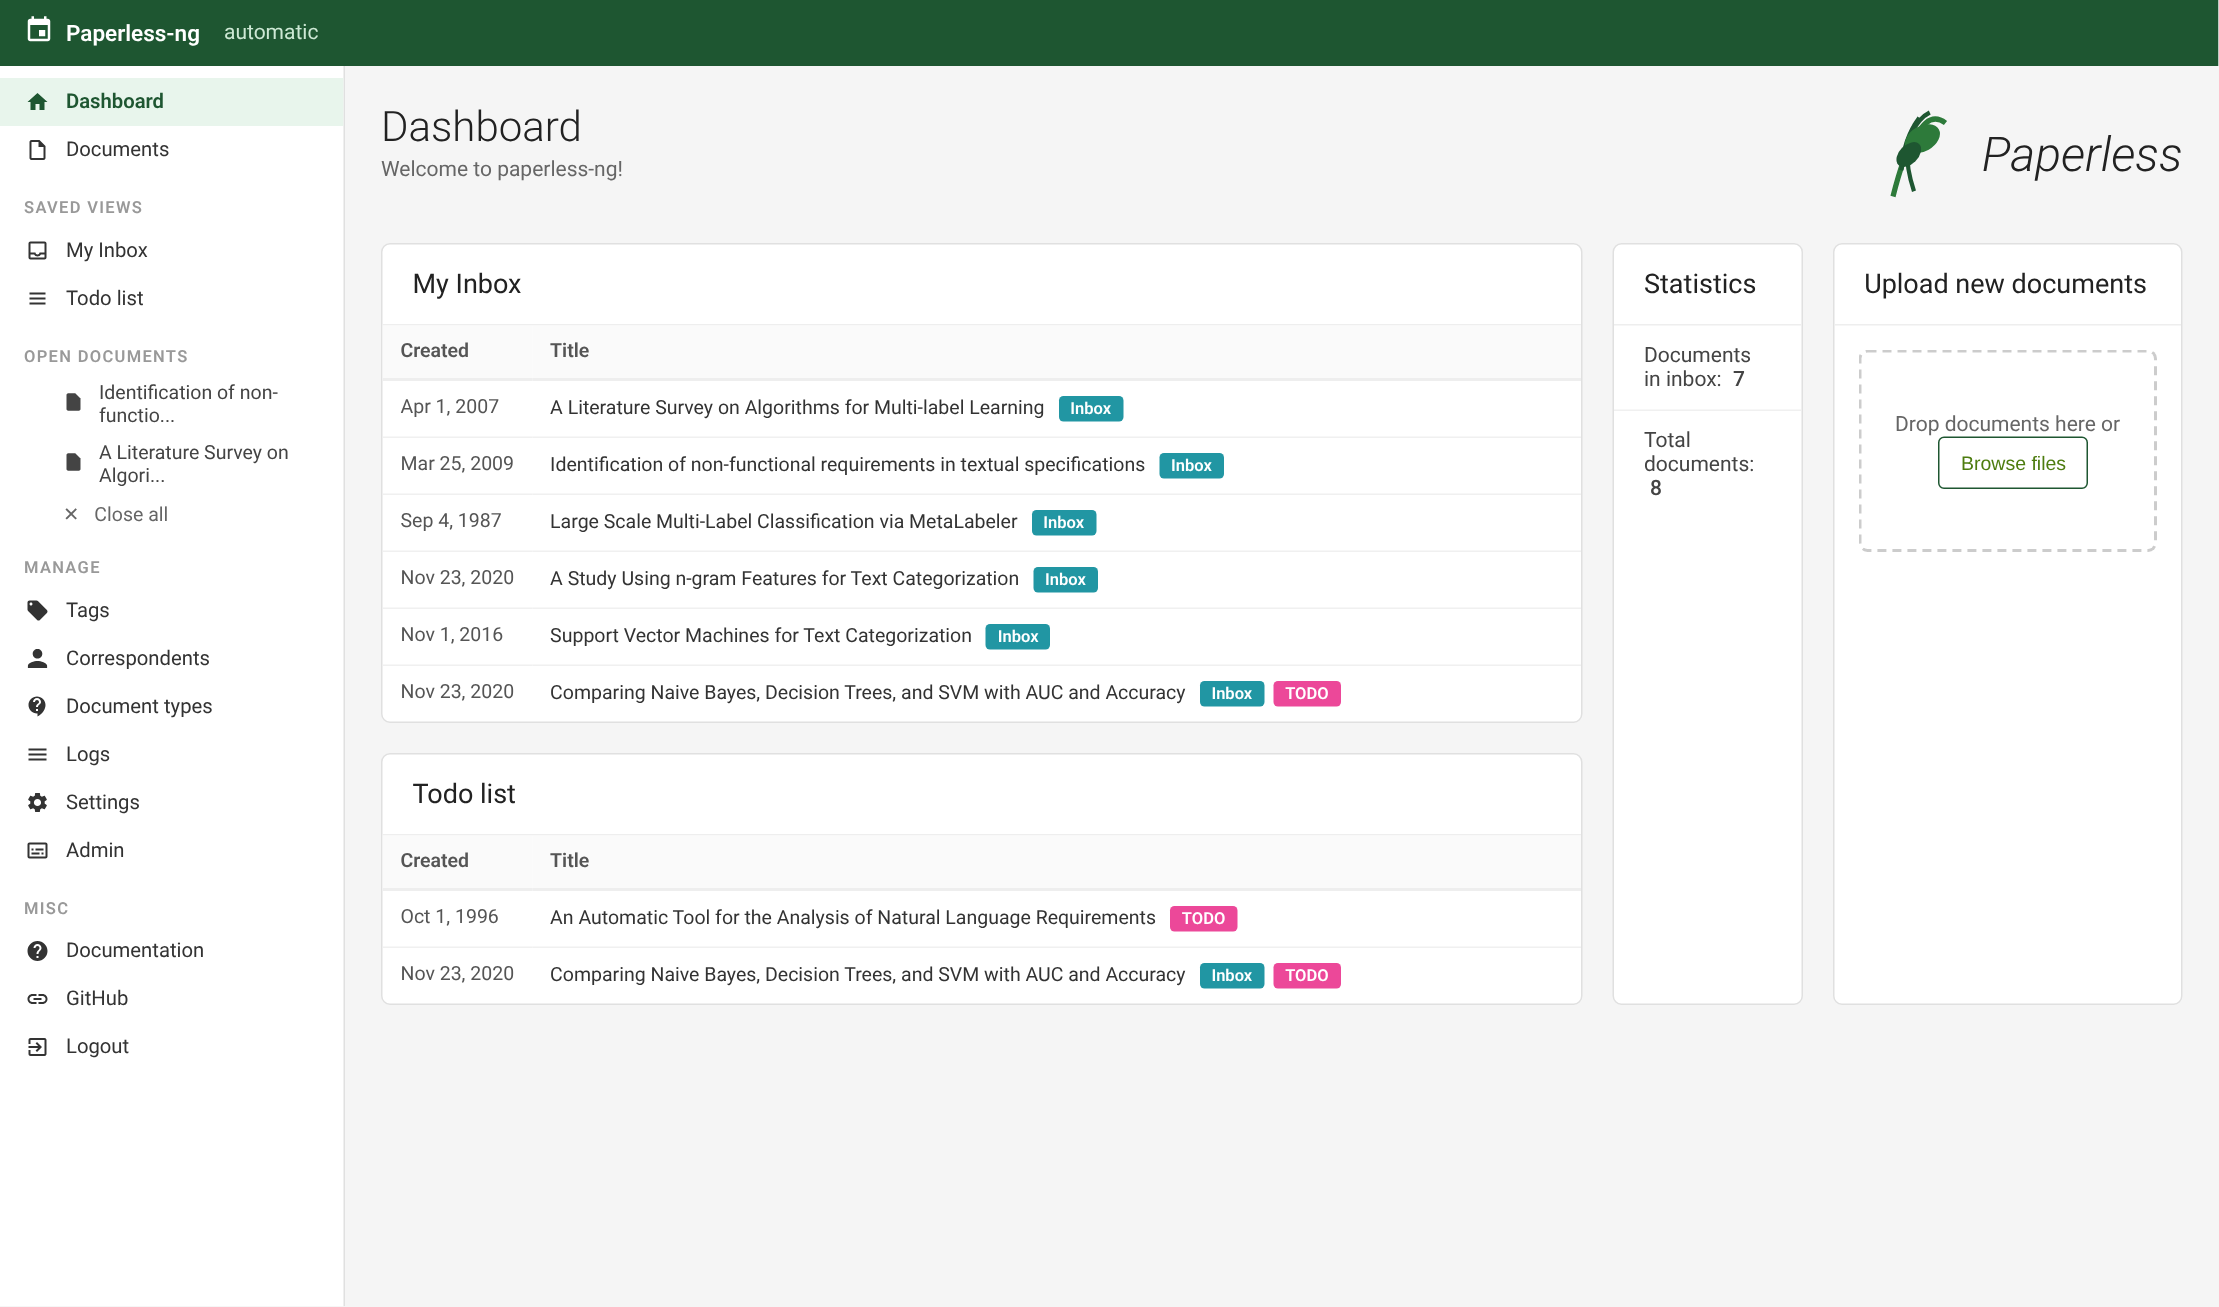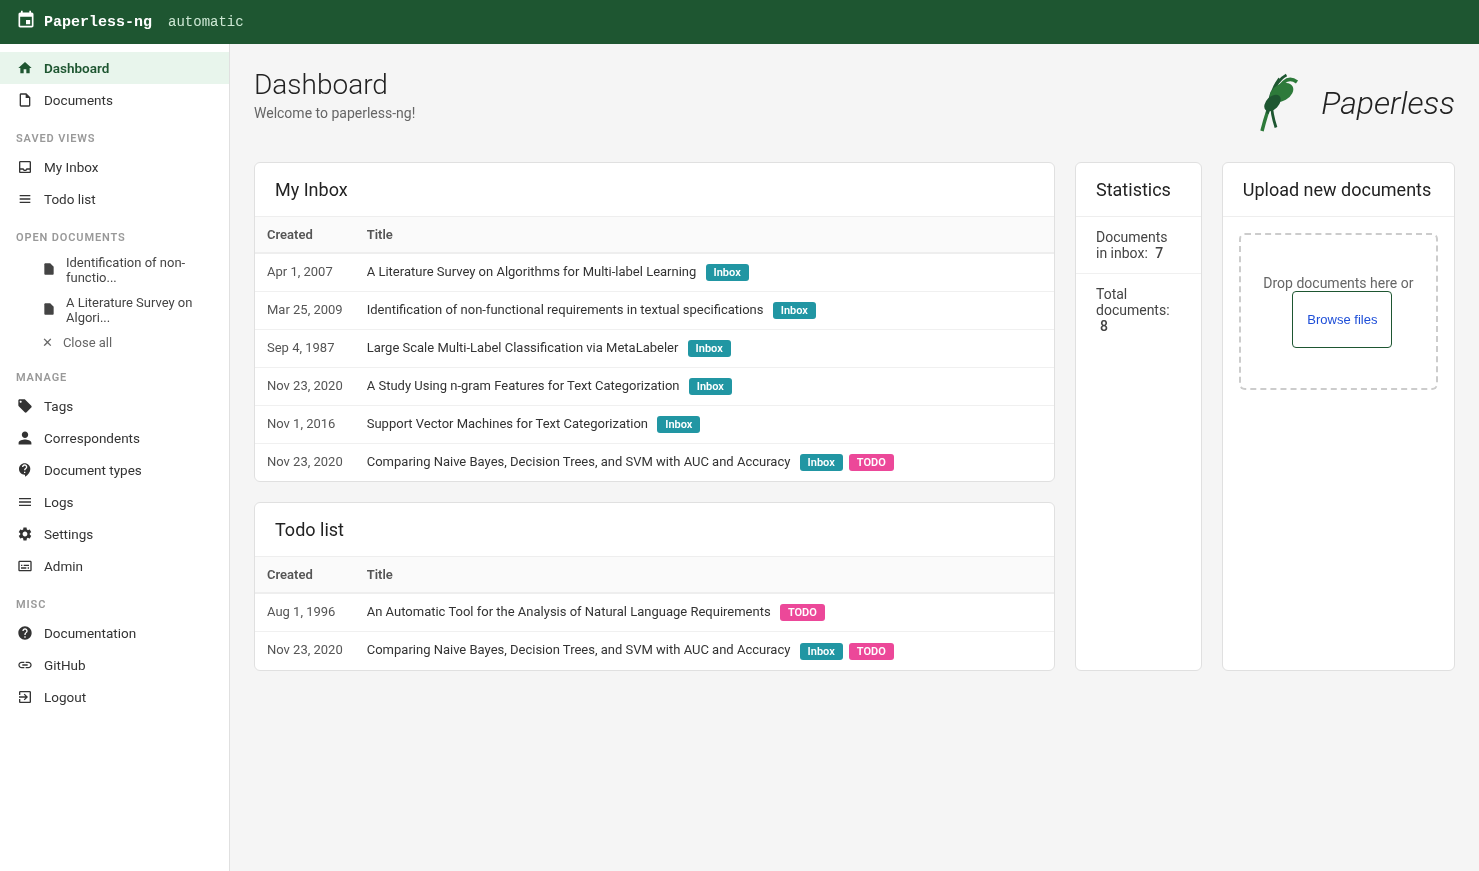--- a/index.html
+++ b/index.html
@@ -8,21 +8,20 @@
     
     .topbar {
       background: #1e5631;
       color: white;
       padding: 0 16px;
       height: 44px;
       display: flex;
       align-items: center;
       gap: 16px;
       flex-shrink: 0;
-      font-family: Liberation Mono, monospace;
     }
     .topbar-brand {
       display: flex;
       align-items: center;
       gap: 8px;
       font-weight: 600;
       font-size: 15px;
     }
     .topbar-brand svg { width: 20px; height: 20px; fill: white; }
     .topbar-context {
@@ -201,24 +200,24 @@
       margin: 16px;
       border: 2px dashed #ccc;
       border-radius: 6px;
       padding: 40px 20px;
       text-align: center;
       color: #666;
       font-size: 14px;
     }
     .browse-btn {
       display: inline-block;
-      padding: 20px 14px;
+      padding: 9px 14px;
       border: 1px solid #1e5631;
       border-radius: 4px;
-      color: #1d4ed8;
+      color: #4d7c0f;
       background: white;
       cursor: pointer;
       font-size: 13px;
       margin-left: 8px;
     }
   </style>
 </head>
 <body>
 
 <div class="topbar">
@@ -456,21 +455,21 @@
           <div class="card-header">Todo list</div>
           <table class="doc-table">
             <thead>
               <tr>
                 <th>Created</th>
                 <th>Title</th>
               </tr>
             </thead>
             <tbody id="todo-list-tbody">
             <tr>
-      <td class="date-cell">Aug 1, 1996</td>
+      <td class="date-cell">Oct 1, 1996</td>
       <td>
         An Automatic Tool for the Analysis of Natural Language Requirements
         <span class="badge badge-todo">TODO</span>
       </td>
     </tr>
                 <tr>
       <td class="date-cell">Nov 23, 2020</td>
       <td>
         Comparing Naive Bayes, Decision Trees, and SVM with AUC and Accuracy
         <span class="badge badge-inbox">Inbox</span><span class="badge badge-todo">TODO</span>

